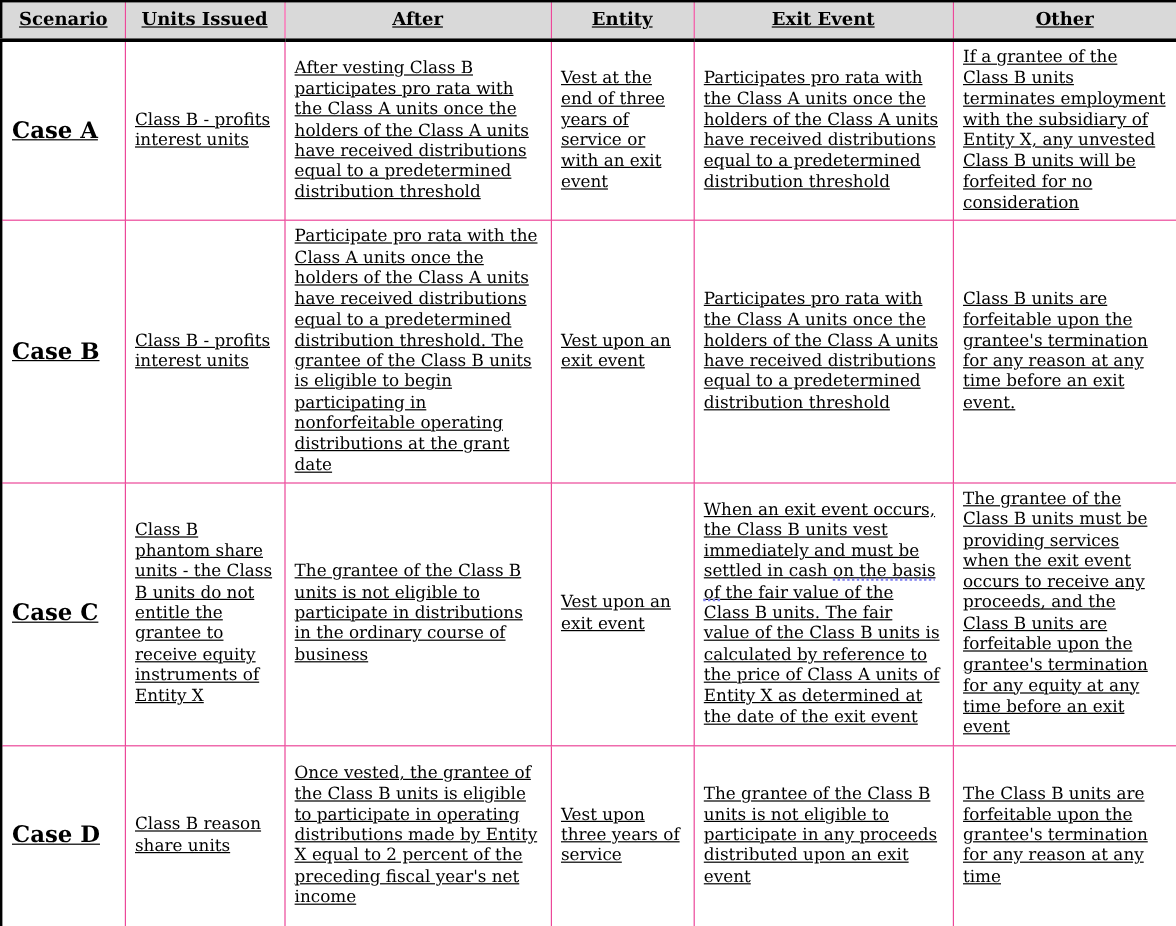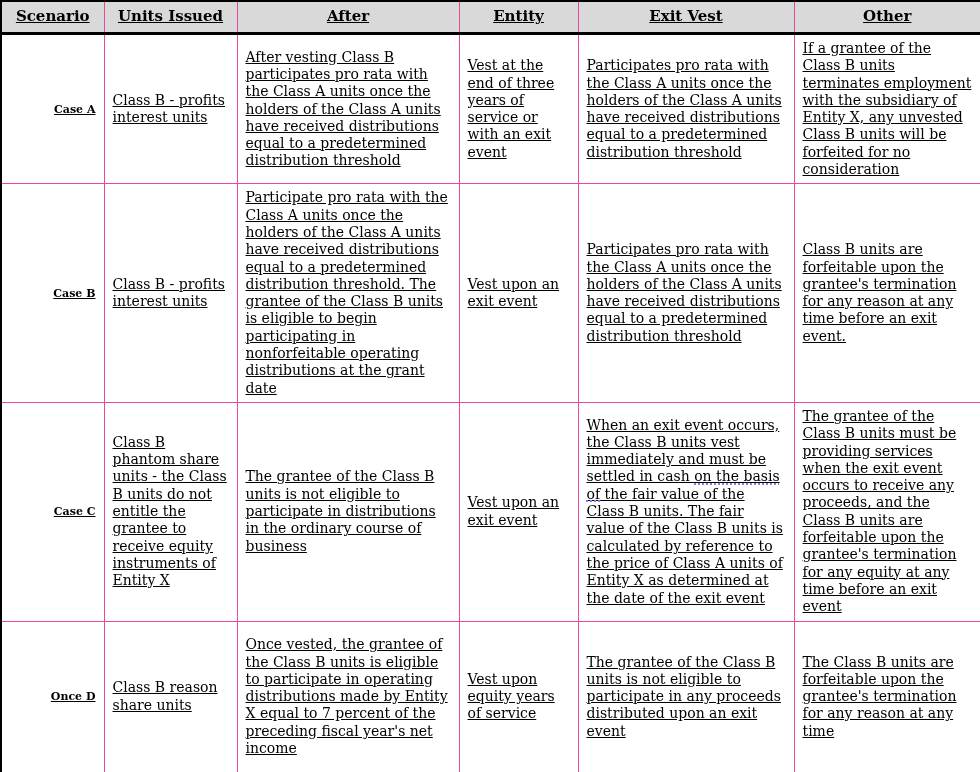--- a/index.html
+++ b/index.html
@@ -40,22 +40,22 @@
     background: #d9d9d9;
     font-weight: bold;
     text-align: center;
     font-size: 15px;
     height: 24px;
     padding: 3px 4px;
     border-bottom: 3px solid #000000;
   }
   tbody th.scenario-cell {
     font-weight: bold;
-    text-align: right;
-    font-size: 11px;
+    text-align: left;
+    font-size: 19px;
   }
   tbody td {
     text-align: left;
     font-weight: normal;
   }
   tbody tr:nth-child(1) { height: 149px; }
   tbody tr:nth-child(2) { height: 212px; }
   tbody tr:nth-child(3) { height: 214px; }
   tbody tr:nth-child(4) { height: 152px; }
 
@@ -78,21 +78,21 @@
     <col class="c-vesting">
     <col class="c-exit">
     <col class="c-other">
   </colgroup>
   <thead>
     <tr>
       <th>Scenario</th>
       <th>Units Issued</th>
       <th>After</th>
       <th>Entity</th>
-      <th>Exit Vest</th>
+      <th>Exit Event</th>
       <th>Other</th>
     </tr>
   </thead>
   <tbody>
       <tr>
         <th class="scenario-cell">Case A</th>
         <td class="units-issued-cell">Class B - profits interest units</td>
         <td class="rights-cell">After vesting Class B participates pro rata with the Class A units once the holders of the Class A units have received distributions equal to a predetermined distribution threshold</td>
         <td class="vesting-cell">Vest at the end of three years of service or with an exit event</td>
         <td class="exit-event-cell">Participates pro rata with the Class A units once the holders of the Class A units have received distributions equal to a predetermined distribution threshold</td>
@@ -108,21 +108,21 @@
       </tr>
       <tr>
         <th class="scenario-cell">Case C</th>
         <td class="units-issued-cell">Class B phantom share units - the Class B units do not entitle the grantee to receive equity instruments of Entity X</td>
         <td class="rights-cell">The grantee of the Class B units is not eligible to participate in distributions in the ordinary course of business</td>
         <td class="vesting-cell">Vest upon an exit event</td>
         <td class="exit-event-cell">When an exit event occurs, the Class B units vest immediately and must be settled in cash <span class="grammar-flag">on the basis of</span> the fair value of the Class B units. The fair value of the Class B units is calculated by reference to the price of Class A units of Entity X as determined at the date of the exit event</td>
         <td class="other-cell">The grantee of the Class B units must be providing services when the exit event occurs to receive any proceeds, and the Class B units are forfeitable upon the grantee's termination for any equity at any time before an exit event</td>
       </tr>
       <tr>
-        <th class="scenario-cell">Once D</th>
+        <th class="scenario-cell">Case D</th>
         <td class="units-issued-cell">Class B reason share units</td>
-        <td class="rights-cell">Once vested, the grantee of the Class B units is eligible to participate in operating distributions made by Entity X equal to 7 percent of the preceding fiscal year's net income</td>
-        <td class="vesting-cell">Vest upon equity years of service</td>
+        <td class="rights-cell">Once vested, the grantee of the Class B units is eligible to participate in operating distributions made by Entity X equal to 2 percent of the preceding fiscal year's net income</td>
+        <td class="vesting-cell">Vest upon three years of service</td>
         <td class="exit-event-cell">The grantee of the Class B units is not eligible to participate in any proceeds distributed upon an exit event</td>
         <td class="other-cell">The Class B units are forfeitable upon the grantee's termination for any reason at any time</td>
       </tr>
     </tbody>
 </table>
 
 </body></html>

